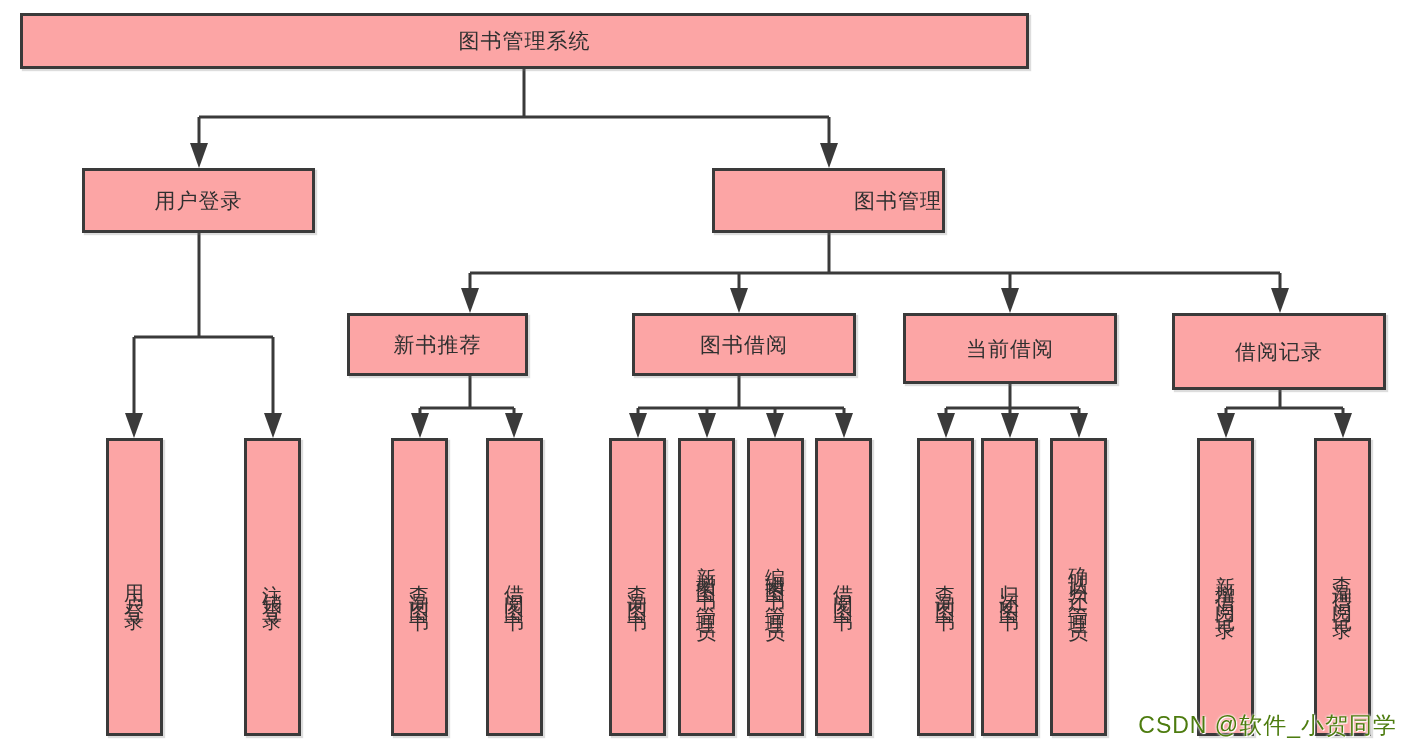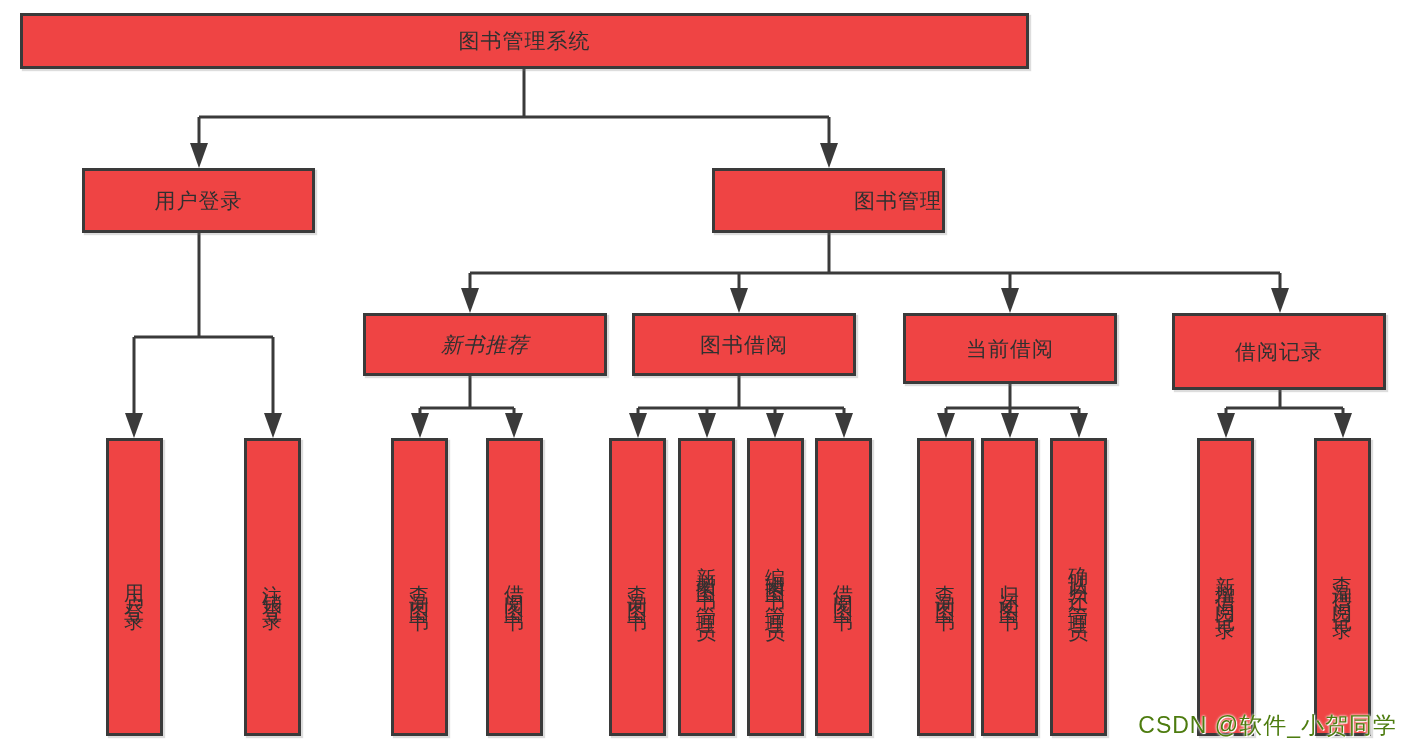--- a/index.html
+++ b/index.html
@@ -2,32 +2,32 @@
 <html><head>
 <meta charset="utf-8">
 <style>
   html,body{margin:0;padding:0;background:#ffffff;}
   .canvas{
     position:relative;width:1405px;height:747px;background:#ffffff;overflow:hidden;
     font-family:"Liberation Sans","DejaVu Sans",sans-serif;color:#303030;
   }
   .connectors{position:absolute;left:0;top:0;width:1405px;height:747px;}
   .box{
-    position:absolute;background:#ef4444;border:3px solid #3a3a3a;box-sizing:border-box;
+    position:absolute;background:#fca5a5;border:3px solid #3a3a3a;box-sizing:border-box;
     display:flex;align-items:center;justify-content:center;
     box-shadow:2px 2px 1px rgba(120,120,120,0.25);
   }
   .box .label{font-size:21px;letter-spacing:1px;white-space:nowrap;}
   
   #n-root{left:20px;top:13px;width:1009px;height:56px;}
   
   #n-login{left:82px;top:168px;width:233px;height:65px;}
   #n-mgmt{left:712px;top:168px;width:233px;height:65px;justify-content:flex-end;}
   
-  #n-rec{left:363px;top:313px;width:244px;height:63px;font-style:italic;}
+  #n-rec{left:347px;top:313px;width:181px;height:63px;}
   #n-bor{left:632px;top:313px;width:224px;height:63px;}
   #n-cur{left:903px;top:313px;width:214px;height:71px;}
   #n-recd{left:1124px;top:313px;width:214px;height:77px;margin-left:48px;}
   
   .leaf{top:438px;width:57px;height:298px;}
   .leaf .label{
     writing-mode:vertical-rl;text-orientation:mixed;
     font-size:20px;line-height:1;letter-spacing:9px;white-space:nowrap;
   }
   .leaf .label.long{letter-spacing:8px;}

